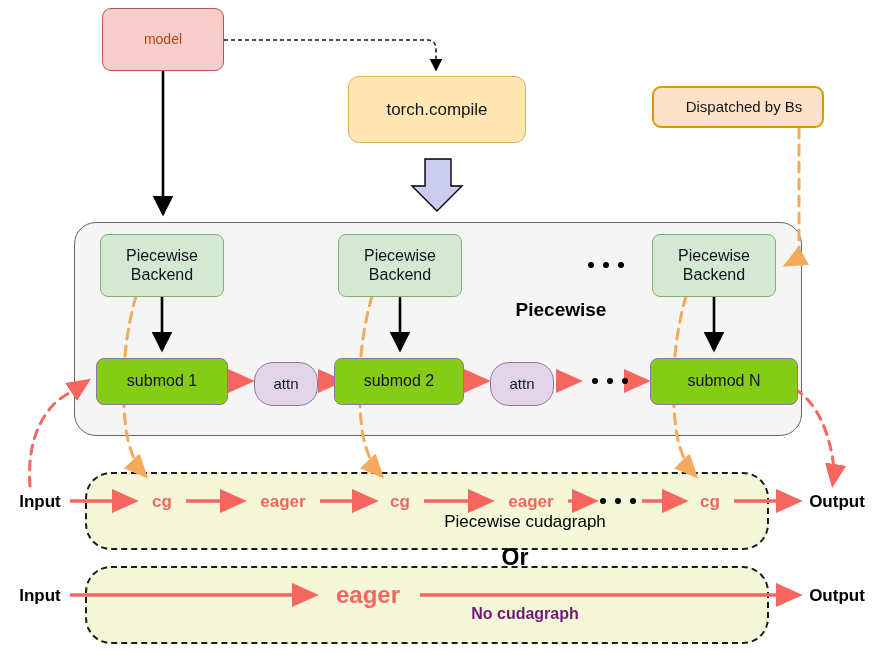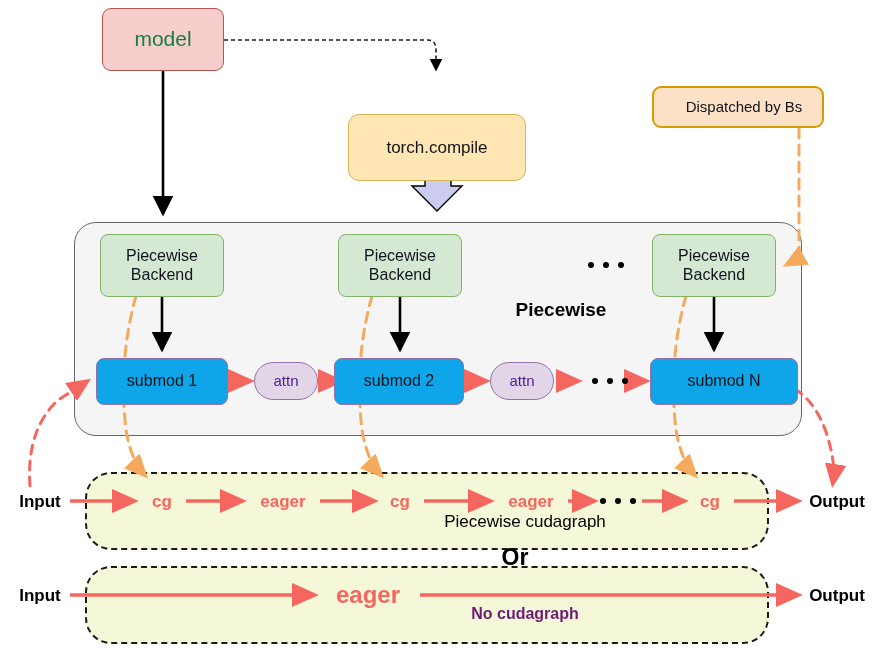--- a/index.html
+++ b/index.html
@@ -2,30 +2,30 @@
 <html><head>
 <meta charset="utf-8">
 <style>
   html,body{margin:0;padding:0;background:#ffffff;}
   body{width:874px;height:663px;font-family:"Liberation Sans",sans-serif;overflow:hidden;}
   #stage{position:relative;width:874px;height:663px;}
   svg.layer{position:absolute;left:0;top:0;width:874px;height:663px;overflow:visible;}
   .node{position:absolute;box-sizing:border-box;display:flex;align-items:center;justify-content:center;text-align:center;line-height:1.15;}
   .lbl{position:absolute;display:flex;align-items:center;justify-content:center;text-align:center;line-height:1.15;}
 
-  .n-model{left:102px;top:8px;width:122px;height:63px;background:#f8cecc;border:1.6px solid #b85450;border-radius:9px;font-size:21px;color:#15803d;}
-  .n-compile{left:348px;top:76px;width:178px;height:67px;background:#ffe6b3;border:1.6px solid #d6b656;border-radius:11px;font-size:17px;color:#12141c;margin-top:38px;}
+  .n-model{left:102px;top:8px;width:122px;height:63px;background:#f8cecc;border:1.6px solid #b85450;border-radius:9px;font-size:14px;color:#c2410c;}
+  .n-compile{left:348px;top:76px;width:178px;height:67px;background:#ffe6b3;border:1.6px solid #d6b656;border-radius:11px;font-size:17px;color:#12141c;}
   .n-dispatch{left:652px;top:86px;width:172px;height:42px;background:#fde2c8;border:2px solid #d79b00;border-radius:9px;font-size:15px;color:#12141c;padding-left:12px;}
 
   .n-pb{width:124px;height:63px;background:#d5e8d4;border:1.4px solid #82b366;border-radius:8px;font-size:16px;color:#12141c;top:234px;}
   .pb1{left:100px;} .pb2{left:338px;} .pb3{left:652px;}
 
-  .n-sub{height:47px;background:#0ea5e9;border:1.5px solid #9673a6;border-radius:8px;font-size:16px;color:#12141c;top:358px;}
+  .n-sub{height:47px;background:#84cc16;border:1.5px solid #9673a6;border-radius:8px;font-size:16px;color:#12141c;top:358px;}
   .sub1{left:96px;width:132px;} .sub2{left:334px;width:130px;} .sub3{left:650px;width:148px;}
-  .n-attn{height:38px;background:#e1d5e7;border:1.5px solid #9673a6;border-radius:19px;font-size:15px;color:#4c1d95;top:362px;}
+  .n-attn{height:44px;background:#e1d5e7;border:1.5px solid #9673a6;border-radius:19px;font-size:15px;color:#0f172a;top:362px;}
   .attn1{left:254px;width:64px;} .attn2{left:490px;width:64px;}
 
   .gray-box{position:absolute;left:74px;top:222px;width:726px;height:212px;background:#f5f5f5;border:1.6px solid #666666;border-radius:22px;}
   .yellow-box{position:absolute;background:#f5f5dc;background:#f4f7d8;border:2px dashed #1a1a1a;border-radius:26px;}
   .yb1{left:85px;top:472px;width:680px;height:74px;}
   .yb2{left:85px;top:566px;width:680px;height:74px;}
 
   .t-pwcomp{left:466px;top:286px;width:190px;height:48px;font-size:19px;font-weight:bold;color:#000;flex-direction:column;}
   .t-pwcg{left:400px;top:510px;width:250px;height:24px;font-size:17px;font-weight:normal;color:#000;}
   .t-nocg{left:400px;top:602px;width:250px;height:24px;font-size:16px;font-weight:bold;color:#701a75;}

